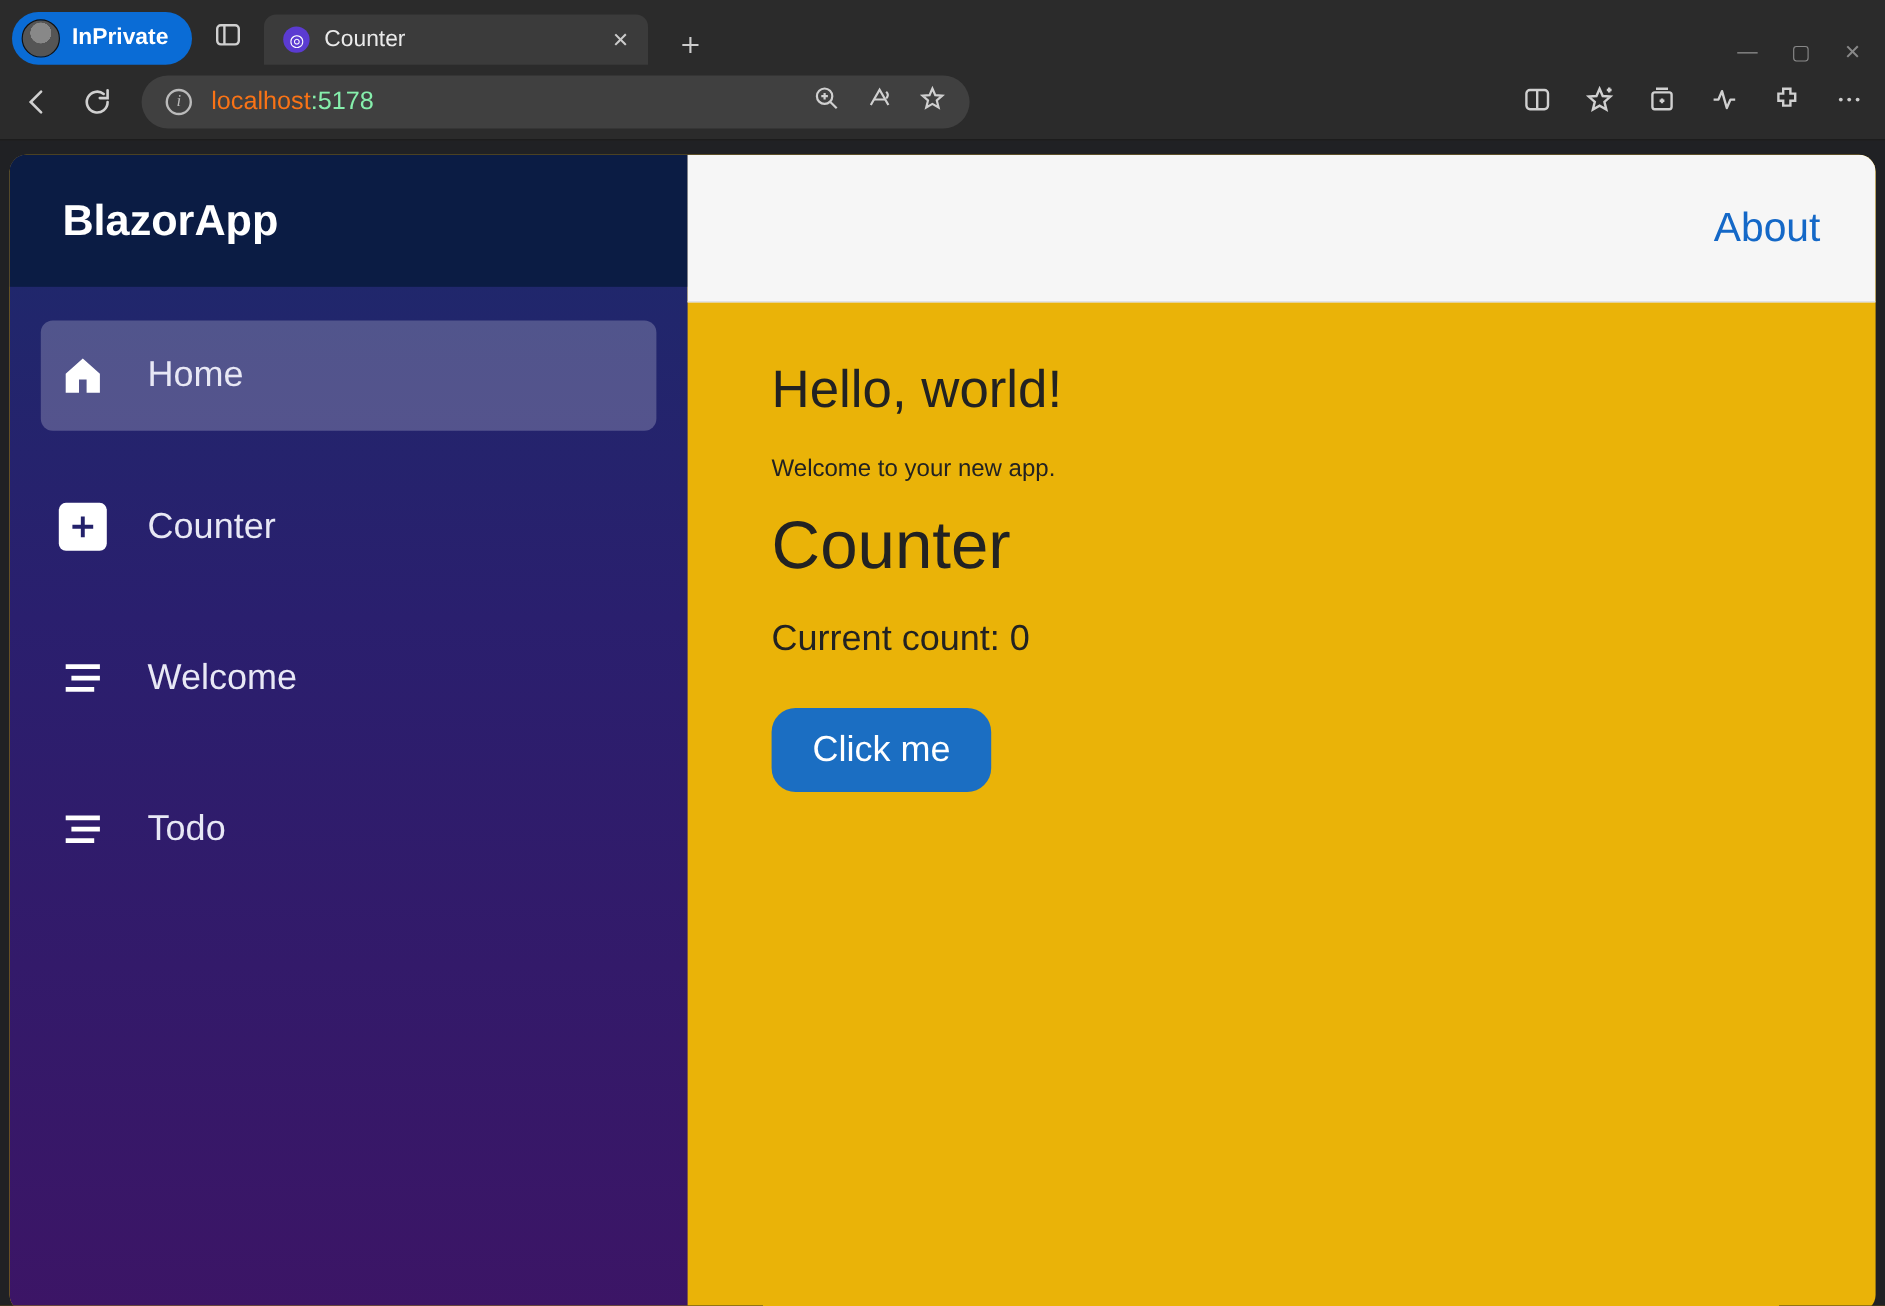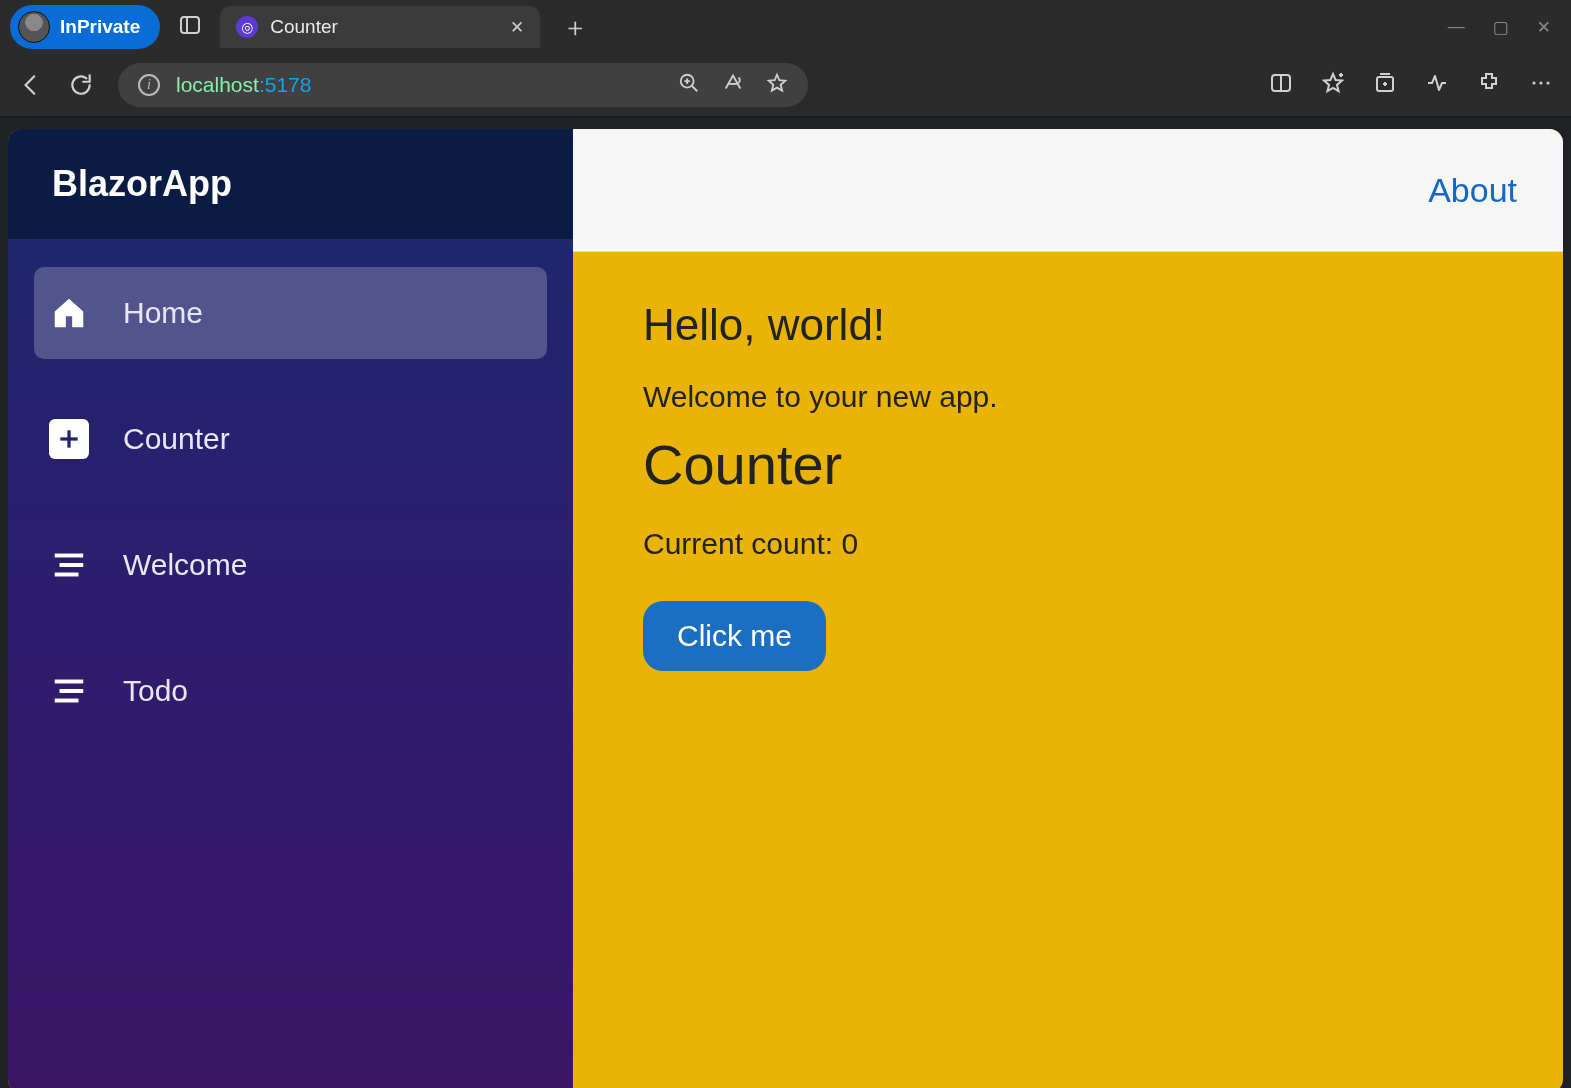--- a/index.html
+++ b/index.html
@@ -1,36 +1,36 @@
 <!DOCTYPE html>
 <html><head>
 <meta charset="utf-8">
 <style>
   * { box-sizing: border-box; margin: 0; padding: 0; }
   html, body { width: 1571px; height: 1088px; font-family: "Segoe UI", Arial, sans-serif; background:#202124; overflow:hidden; }
 
   
   .chrome { background:#2b2b2b; border-bottom:1px solid #1a1a1a; }
-  .titlebar { display:flex; align-items:center; height:54px; padding:0 10px; gap:10px; }
+  .titlebar { display:flex; align-items:flex-end; height:54px; padding:0 10px; gap:10px; }
   .inprivate-badge { display:flex; align-items:center; gap:10px; background:#0a6cd6; color:#fff; font-size:19px; font-weight:600; padding:6px 20px 6px 8px; border-radius:22px; }
   .avatar-circle { width:32px; height:32px; border-radius:50%; background:radial-gradient(circle at 50% 35%, #888 0 35%, #555 36% 100%); border:1px solid #111; }
   .tabstrip-icon { color:#ddd; padding:8px; }
   .tab { display:flex; align-items:center; gap:12px; background:#3b3b3b; color:#eaeaea; font-size:19px; height:42px; padding:0 16px; border-radius:10px 10px 0 0; min-width:320px; }
   .tab .favicon { width:22px; height:22px; border-radius:50%; background:#5b3bd1; display:flex; align-items:center; justify-content:center; color:#fff; font-size:14px; }
   .tab .close { margin-left:auto; color:#ccc; font-size:17px; cursor:pointer; }
   .newtab { color:#ccc; font-size:26px; padding:0 12px; cursor:pointer; }
   .win-controls { margin-left:auto; display:flex; gap:28px; color:#888; font-size:17px; padding-right:10px;}
   .win-controls span { cursor:pointer; }
 
   .toolbar { display:flex; align-items:center; height:62px; padding:0 18px; gap:24px; }
   .tool-btn { color:#ddd; cursor:pointer; display:flex; align-items:center; justify-content:center; }
   .addressbar { flex:0 1 690px; display:flex; align-items:center; gap:16px; background:#404040; height:44px; border-radius:22px; padding:0 20px; color:#eee; font-size:21px; }
   .addressbar .info { width:22px; height:22px; border:2px solid #bbb; border-radius:50%; display:flex; align-items:center; justify-content:center; font-size:14px; color:#bbb; font-family:Georgia,serif; font-style:italic;}
-  .url-host { color:#86efac; }
-  .url-port { color:#0ea5e9; }
+  .url-host { color:#f97316; }
+  .url-port { color:#86efac; }
   .right-icons { margin-left:auto; display:flex; gap:28px; color:#ccc; align-items:center;}
   .right-icons .ico { cursor:pointer; }
   .addr-trailing { margin-left:auto; display:flex; gap:22px; color:#bbb; }
 
   
   .viewport { position:relative; background:#eab308; margin:12px 8px 8px 8px; height:calc(1088px - 54px - 62px - 8px); border-radius:14px; overflow:hidden; display:flex; }
 
   
   .sidebar { width:565px; min-width:565px; background:linear-gradient(180deg,#1c2a6b 0%, #2a1f6e 40%, #3c1566 100%); color:#fff; display:flex; flex-direction:column; }
   .brand-bar { background:#0b1c44; padding:34px 44px; }
@@ -42,21 +42,21 @@
   .nav-icon svg { width:38px; height:38px; }
   .plus-box { width:40px; height:40px; background:#fff; border-radius:6px; display:flex; align-items:center; justify-content:center; }
   .plus-box svg { width:26px; height:26px; }
 
   
   .main { flex:1; display:flex; flex-direction:column; }
   .topbar { height:123px; background:#f6f6f6; border-bottom:1px solid #dcdcdc; display:flex; align-items:center; justify-content:flex-end; padding:0 46px; }
   .about-link { color:#1468c7; font-size:34px; cursor:pointer; }
   .content { padding:48px 70px; color:#222; }
   .content h1.hello { font-size:44px; font-weight:500; margin-bottom:30px; }
-  .content p.welcome { font-size:30px; margin-bottom:18px; }
+  .content p.welcome { font-size:20px; margin-bottom:18px; }
   .content h1.counter { font-size:56px; font-weight:500; margin-bottom:30px; }
   .content p.count { font-size:30px; margin-bottom:40px; }
   .btn-primary { background:#1b6ec2; color:#fff; border:none; border-radius:20px; font-size:30px; padding:18px 34px; cursor:pointer; }
 
   
   .stroke { stroke:#d0d0d0; stroke-width:2; fill:none; }
 </style>
 </head>
 <body>
 

